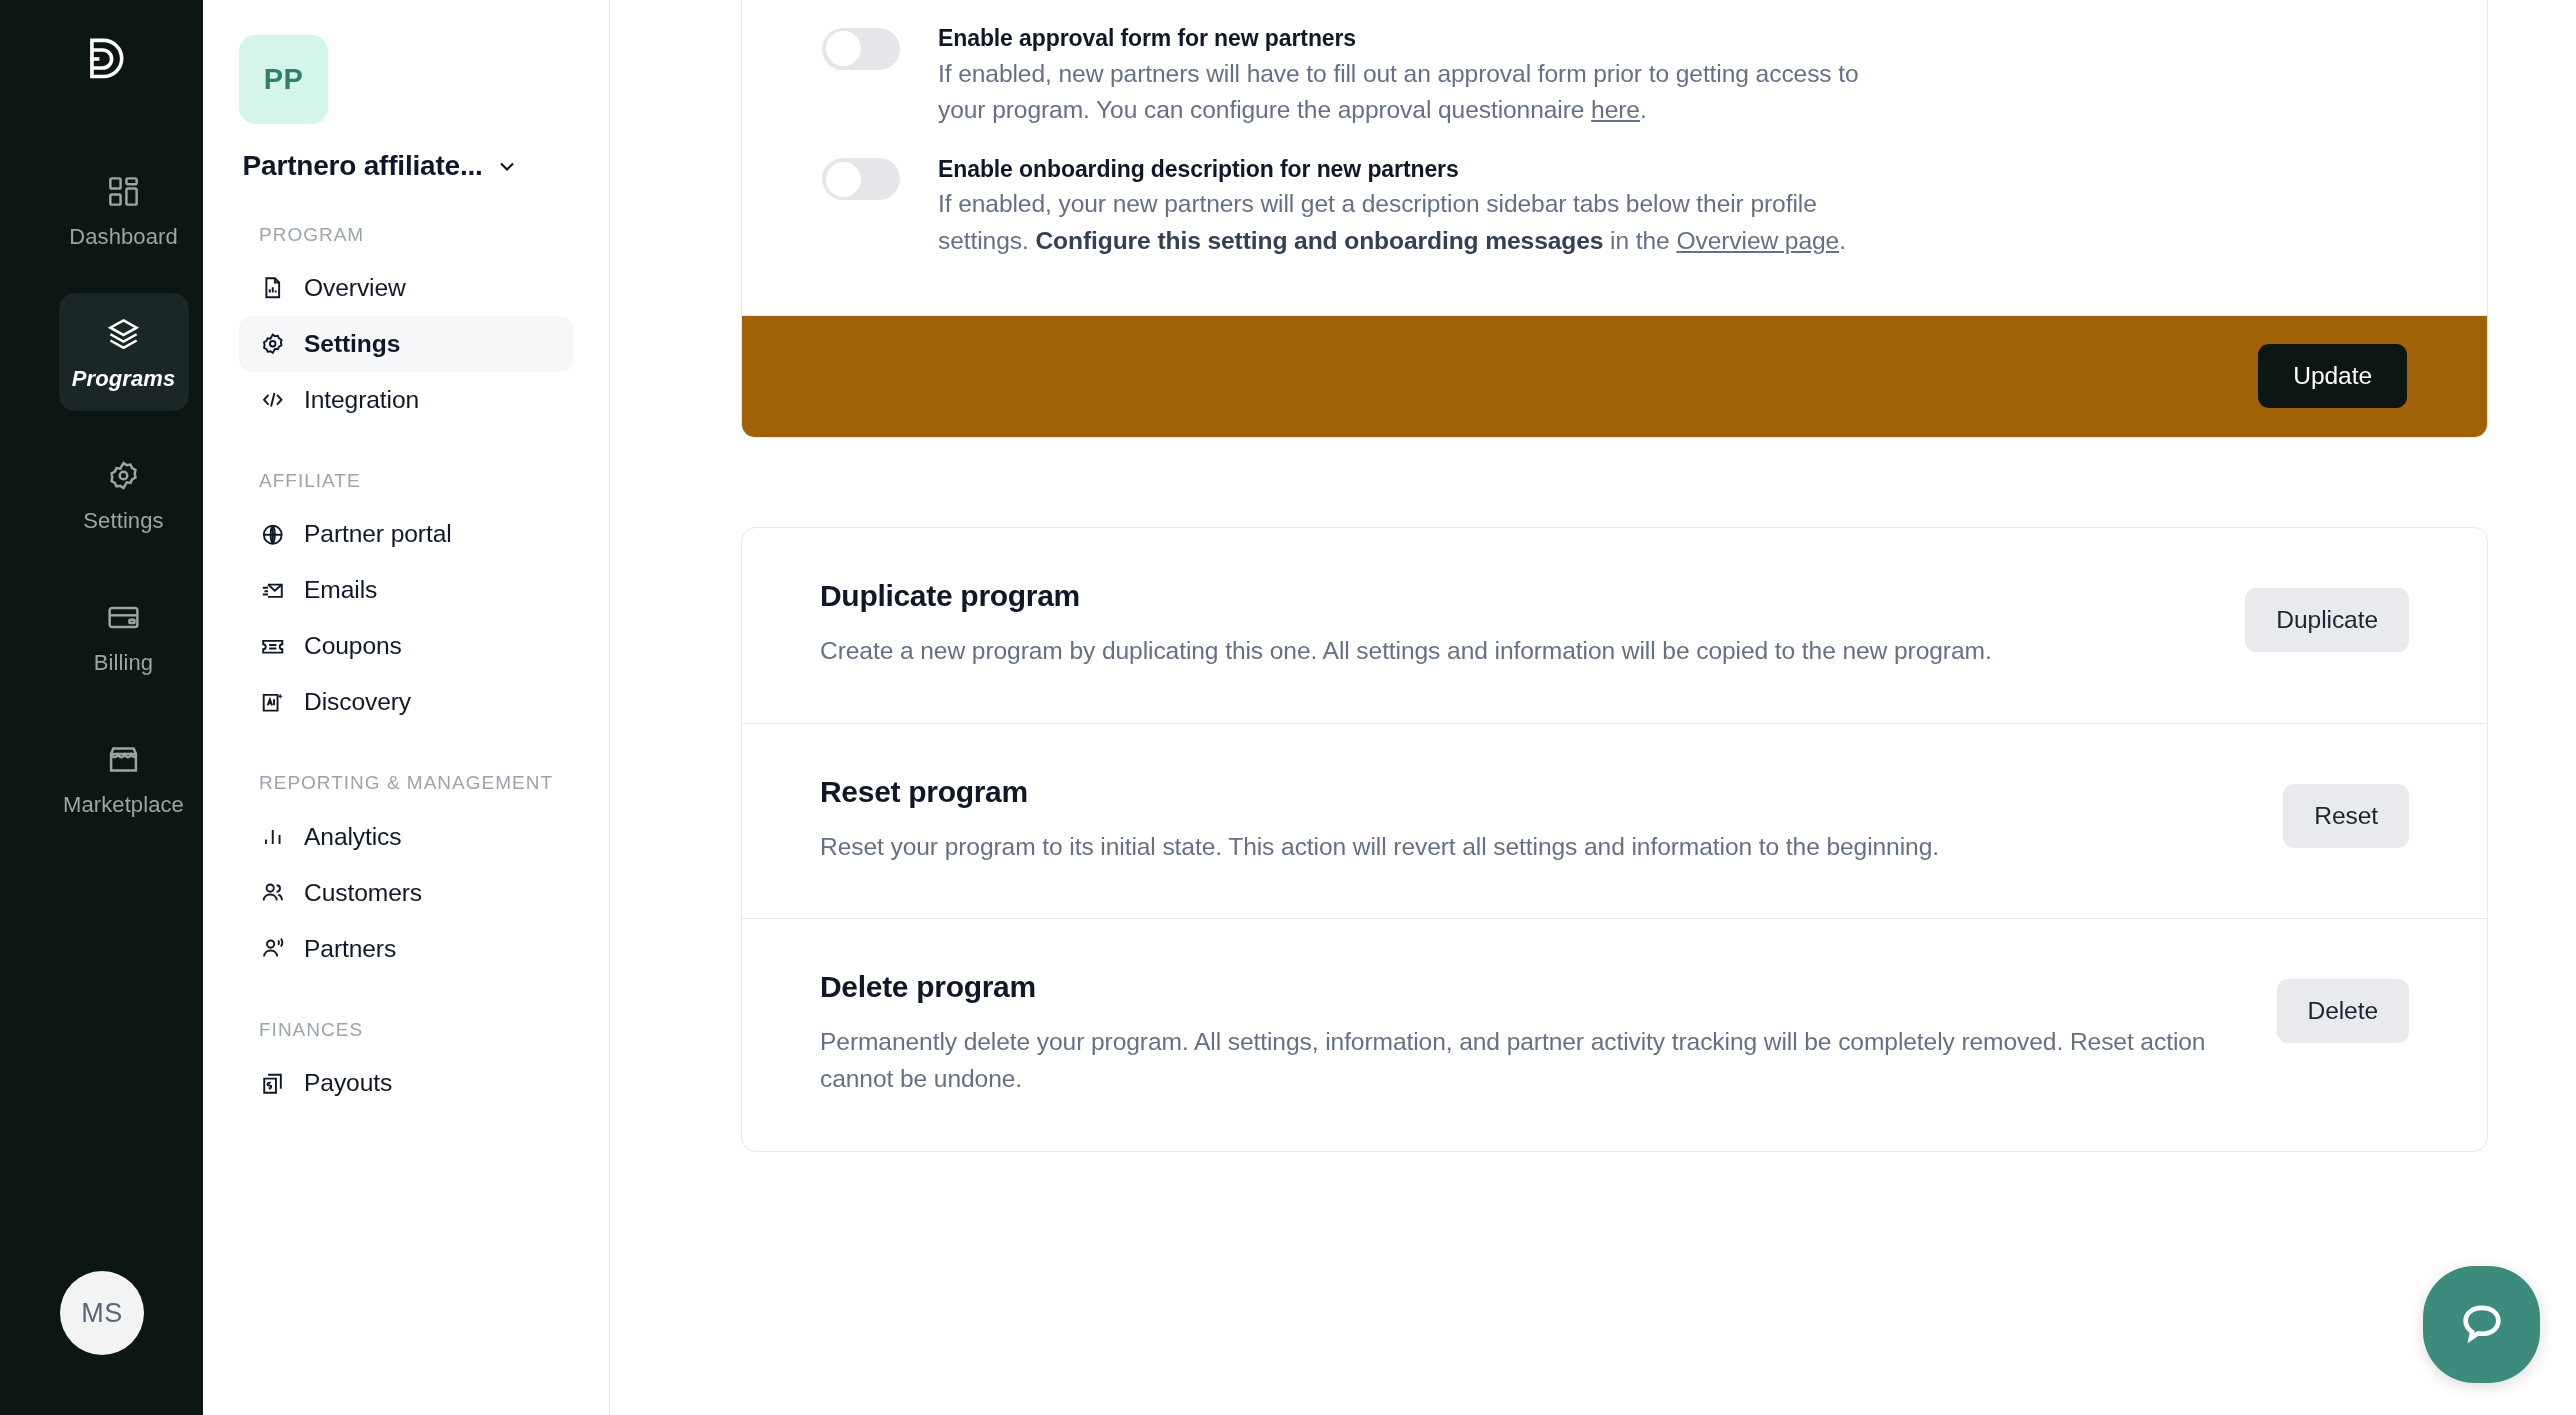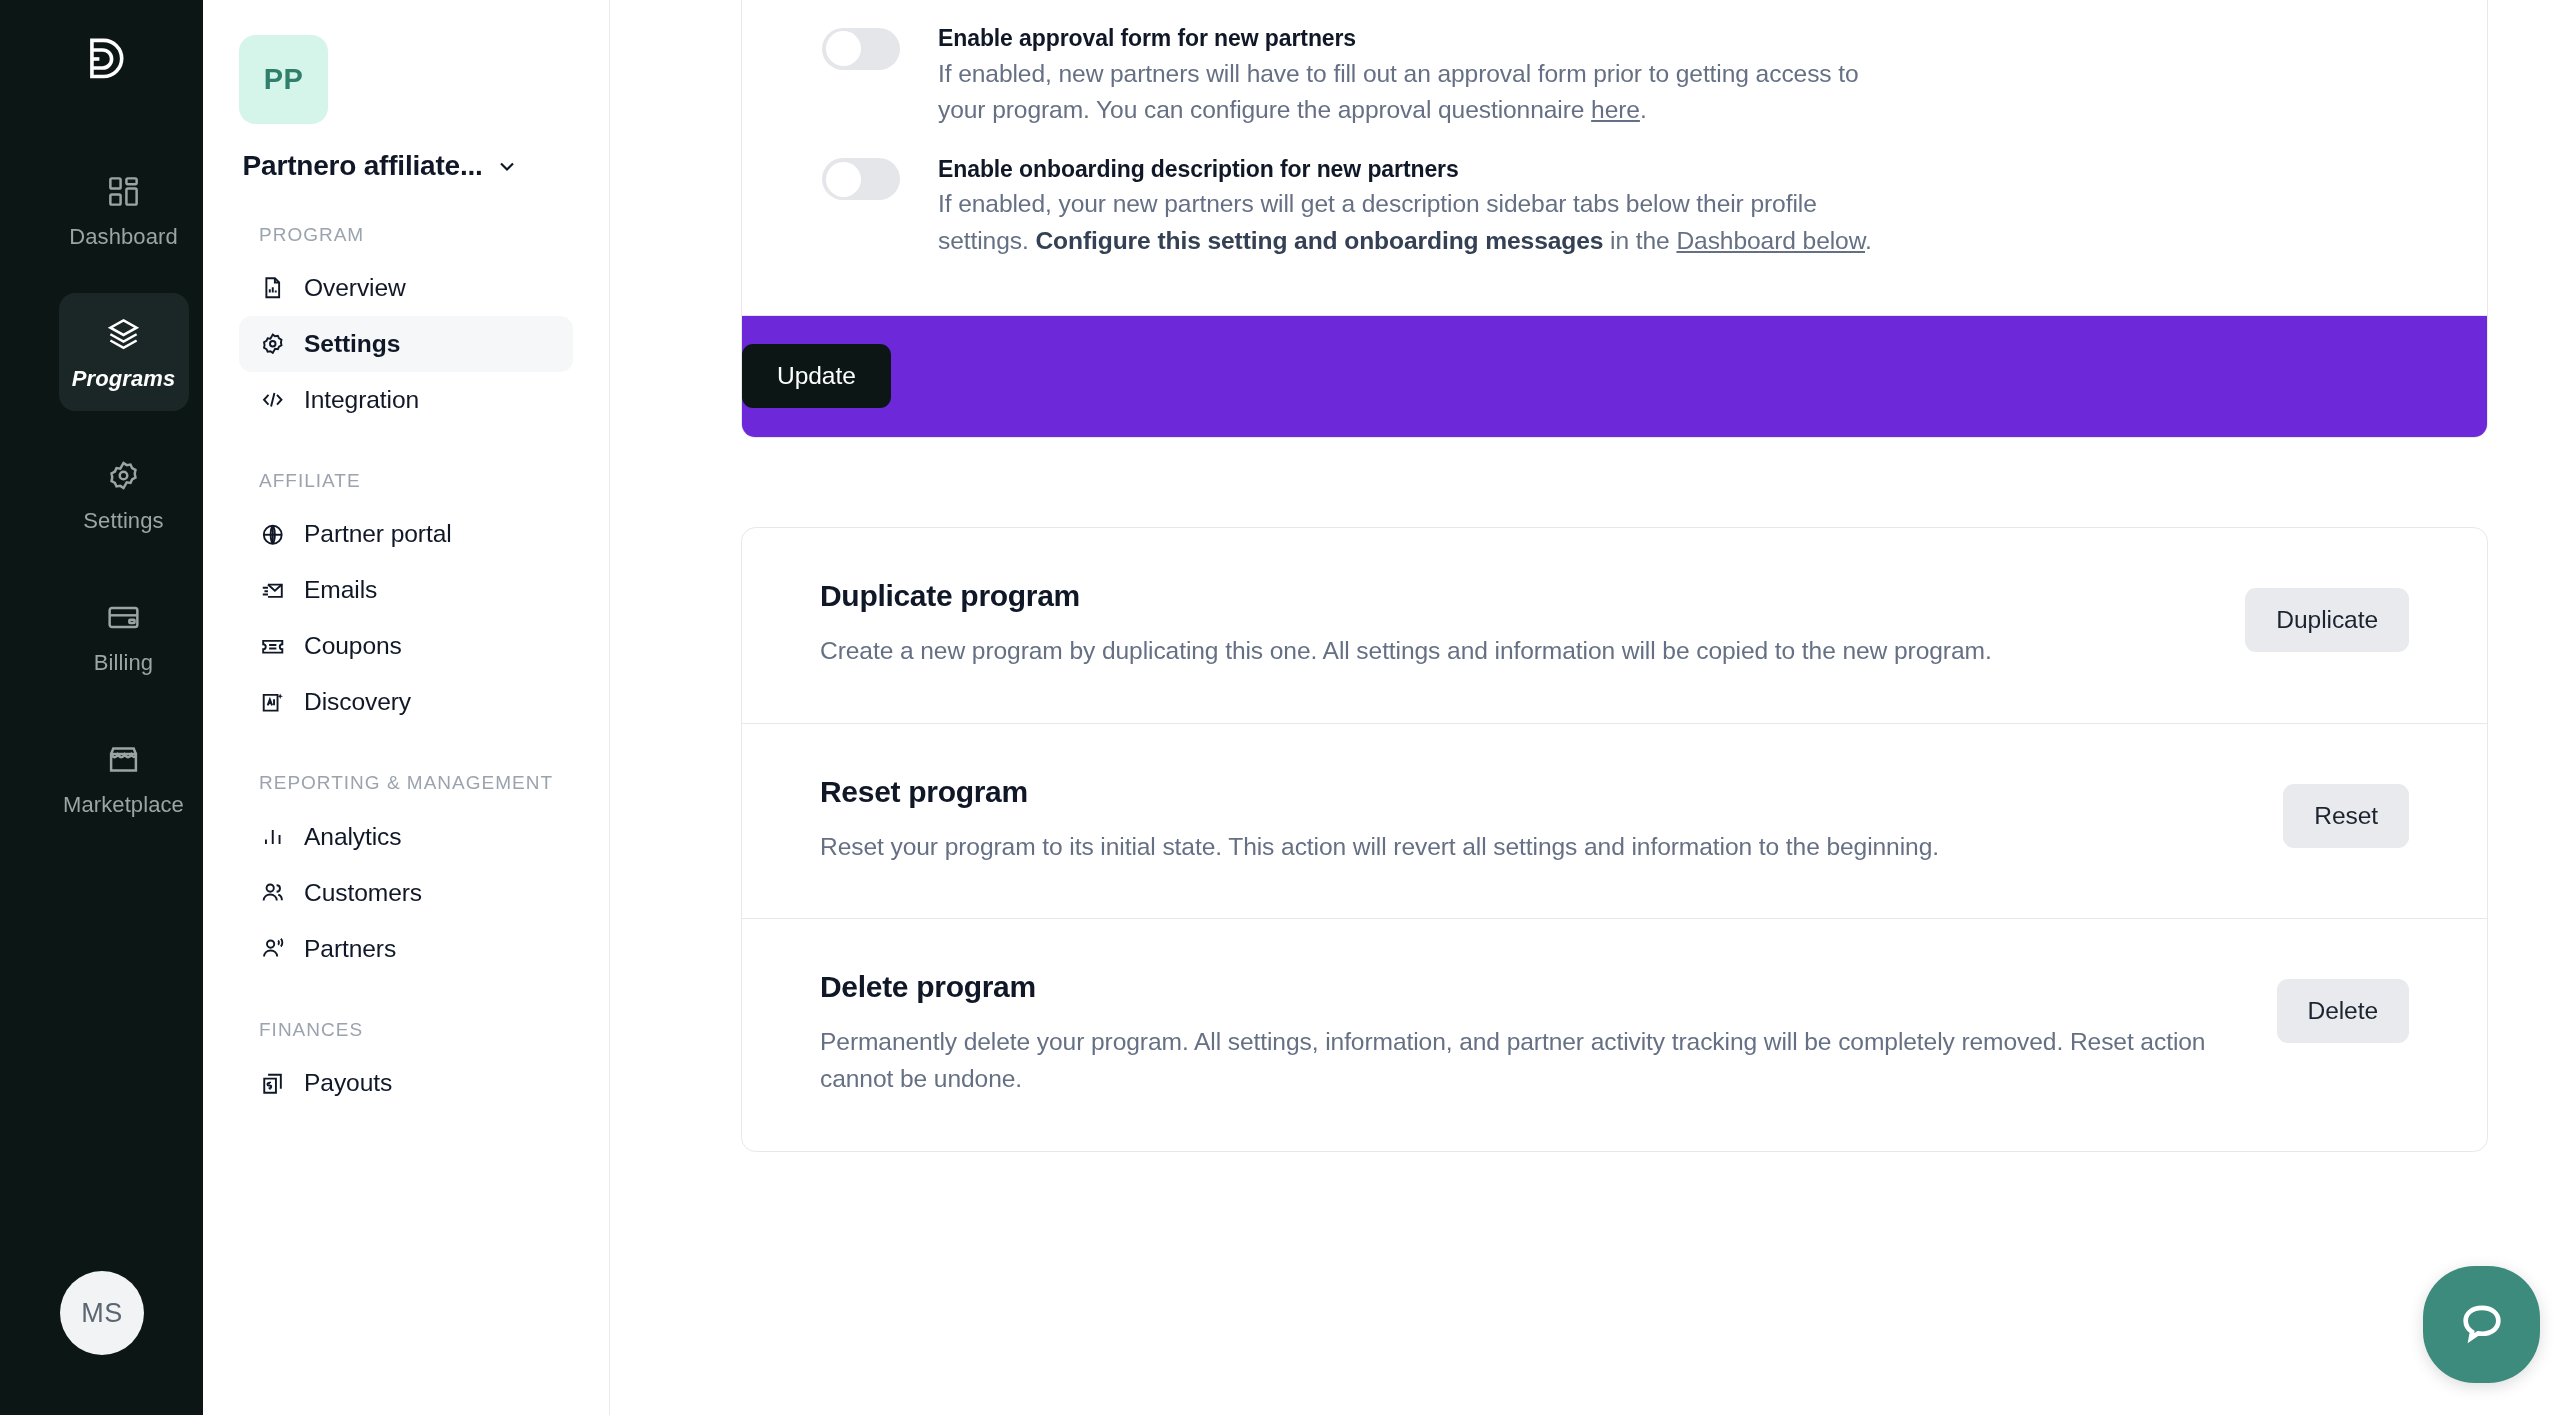--- a/index.html
+++ b/index.html
@@ -94,23 +94,23 @@
     position:absolute; top: 3.6px; left: 3.6px; width: 35px; height: 35px;
     border-radius: 50%; background:#ffffff;
   }
   .tg-body { padding-bottom: 3.6px; }
   .tg-title { font-size: 23px; color: #101828; font-weight: 600; line-height: 1.45; letter-spacing:-0.1px; }
   .tg-desc { font-size: 24.6px; color: #667085; line-height: 1.5; max-width: 938px; letter-spacing:-0.1px; }
   .tg-desc b { color:#344054; font-weight:700; }
   .tg-desc a { color:#667085; text-decoration: underline; }
 
   .card-footer {
-    background: #6d28d9; border-top: 1.8px solid #e6e8ec;
+    background: #a16207; border-top: 1.8px solid #e6e8ec;
     border-bottom-left-radius: 12.8px; border-bottom-right-radius: 12.8px;
-    height: 122px; display:flex; align-items:center; 
+    height: 122px; display:flex; align-items:center; justify-content:flex-end;
     padding-right: 80px; margin-top: 51px;
   }
   .btn-primary {
     background: #0c1615; color:#ffffff; border:none; border-radius: 11px;
     height: 64px; padding: 0 35px; font-size: 24.6px; font-family: inherit;
     cursor:pointer; letter-spacing:-0.1px;
   }
 
   .card.danger { margin-top: 89px; }
   .danger-row { display:flex; align-items:flex-start; justify-content: space-between; padding: 51px 78px 53px 78px; gap: 27px; }
@@ -376,21 +376,21 @@
             <div class="tg-desc"><span>If enabled, new partners will have to fill out an approval form prior to getting access to your program. You can configure the approval questionnaire </span><a href="#">here</a><span>.</span></div>
           </div>
         </div>
 
         <div class="toggle-row" style="margin-top:20px;">
           <div class="switch">
             <span class="knob"></span>
           </div>
           <div class="tg-body">
             <div class="tg-title">Enable onboarding description for new partners</div>
-            <div class="tg-desc"><span>If enabled, your new partners will get a description sidebar tabs below their profile settings. </span><b>Configure this setting and onboarding messages</b><span> in the </span><a href="#">Dashboard below</a><span>.</span></div>
+            <div class="tg-desc"><span>If enabled, your new partners will get a description sidebar tabs below their profile settings. </span><b>Configure this setting and onboarding messages</b><span> in the </span><a href="#">Overview page</a><span>.</span></div>
           </div>
         </div>
 
         <div class="card-footer">
           <button class="btn-primary">Update</button>
         </div>
       </div>
 
       <div class="card danger">
 

